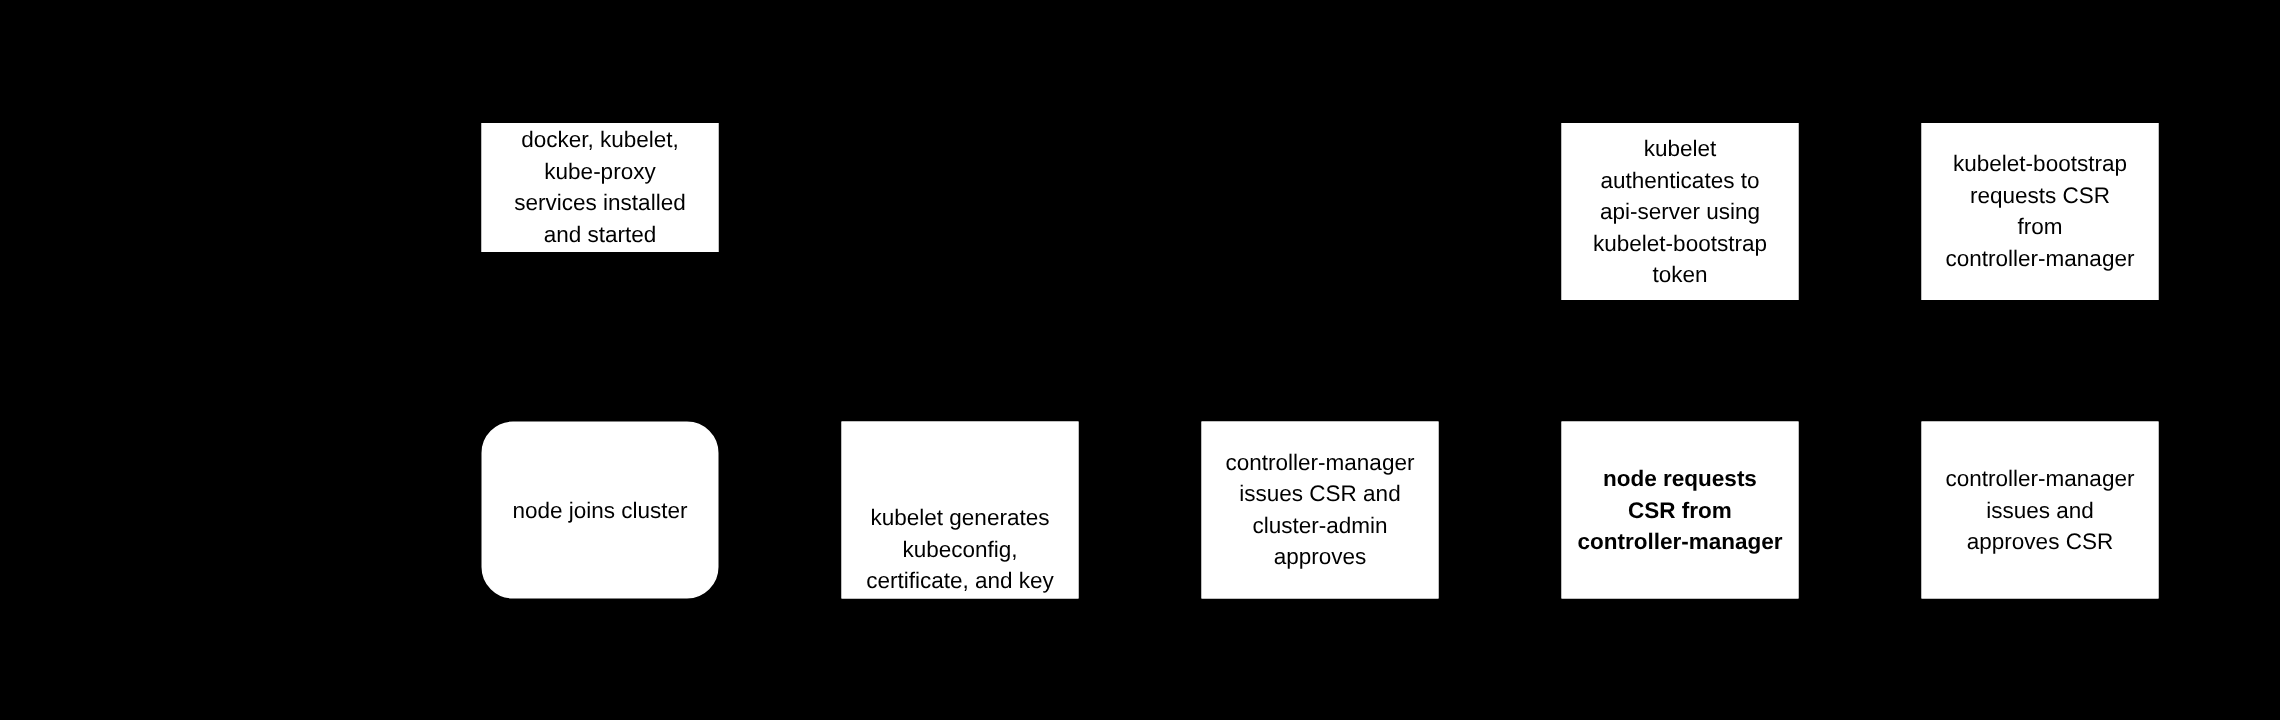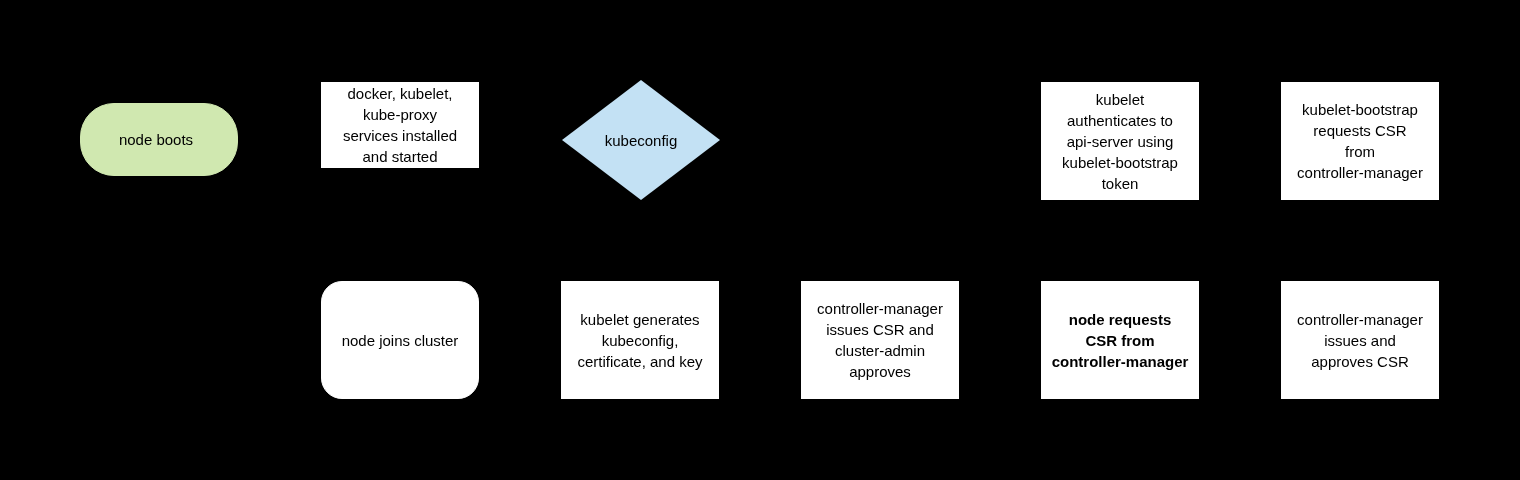--- a/index.html
+++ b/index.html
@@ -82,35 +82,28 @@
   .shape-pill .node-label {
     width: 170px;
     margin-left: -6px;
   }
 </style>
 </head>
 <body>
 
 <div id="canvas">
 
-  <div class="node shape-pill" style="left:80px; top:103px; width:158px; height:73px;">
-    <div class="node-label">node boots</div>
-  </div>
 
   <div class="node shape-rect" style="left:321px; top:82px; width:158px; height:86px;justify-content:center;">
     <div class="node-label">docker, kubelet,
 kube-proxy
 services installed
 and started</div>
   </div>
 
-  <div class="node shape-diamond" style="left:562px; top:80px; width:158px; height:120px;">
-    <div class="diamond-fill"></div>
-    <div class="node-label">kubeconfig</div>
-  </div>
 
 
   <div class="node shape-rect" style="left:1041px; top:82px; width:158px; height:118px;">
     <div class="node-label">kubelet
 authenticates to
 api-server using
 kubelet-bootstrap
 token</div>
   </div>
 
@@ -119,21 +112,21 @@
 requests CSR
 from
 controller-manager</div>
   </div>
 
 
   <div class="node shape-rect" style="left:321px; top:281px; width:158px; height:118px;border-radius:21px;">
     <div class="node-label">node joins cluster</div>
   </div>
 
-  <div class="node shape-rect" style="left:561px; top:281px; width:158px; height:118px;">
+  <div class="node shape-rect" style="left:561px; top:281px; width:158px; height:118px;align-items:flex-end;">
     <div class="node-label overflow-label">kubelet generates
 kubeconfig,
 certificate, and key</div>
   </div>
 
   <div class="node shape-rect" style="left:801px; top:281px; width:158px; height:118px;">
     <div class="node-label">controller-manager
 issues CSR and
 cluster-admin
 approves</div>

